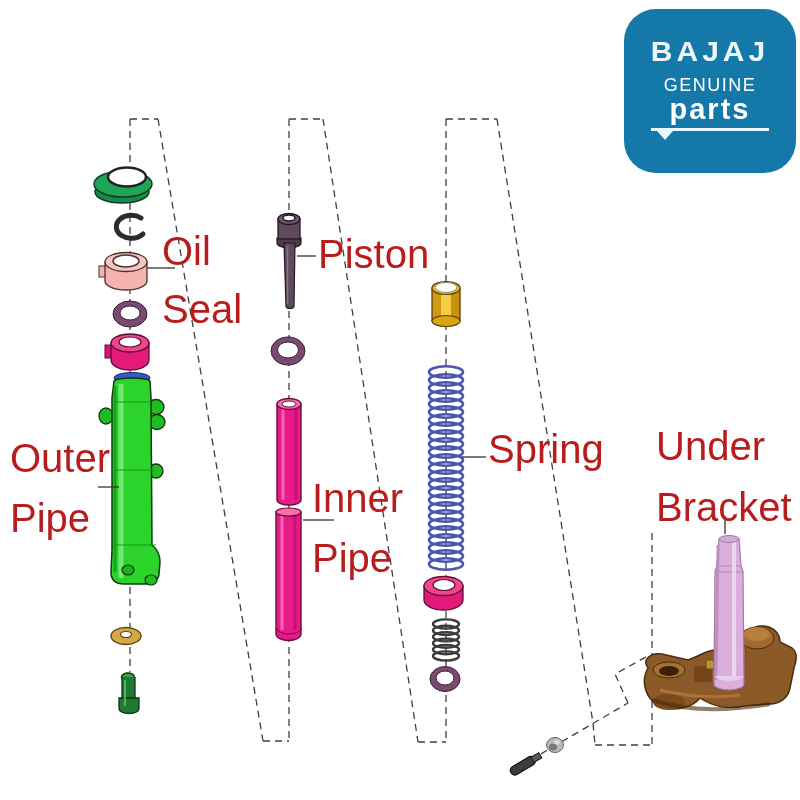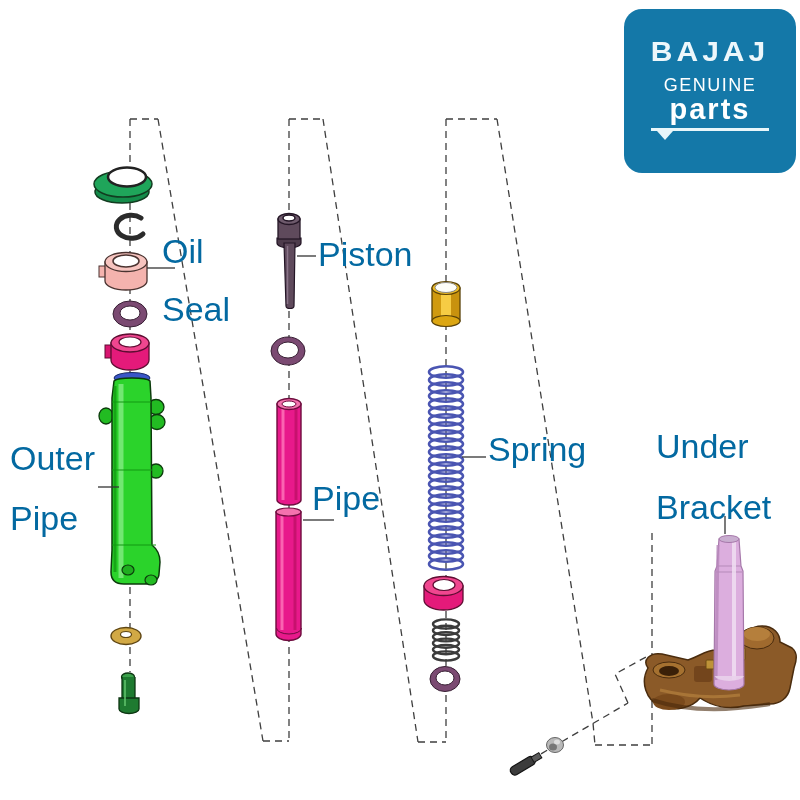--- a/index.html
+++ b/index.html
@@ -1,21 +1,21 @@
 <!DOCTYPE html>
 <html><head>
 <meta charset="utf-8">
 <style>
   html,body{margin:0;padding:0;width:800px;height:800px;background:#fff;overflow:hidden;}
   #stage{position:relative;width:800px;height:800px;background:#fff;font-family:"Liberation Sans",sans-serif;}
   svg{position:absolute;left:0;top:0;}
-  .lbl{position:absolute;color:#0369a1;font-size:34px;line-height:58px;font-family:"Liberation Sans",sans-serif;white-space:nowrap;}
+  .lbl{position:absolute;color:#b91c1c;font-size:40px;line-height:58px;font-family:"Liberation Sans",sans-serif;white-space:nowrap;}
   .lbl span{display:block;}
   #watermark{position:absolute;left:352px;top:383px;font-size:23px;font-weight:600;color:#b4c2d6;letter-spacing:1px;opacity:.9;}
-  #logo{position:absolute;left:624px;top:9px;width:172px;height:164px;background:#1478a8;border-radius:18px;text-align:center;box-sizing:border-box;padding-top:28px;}
+  #logo{position:absolute;left:624px;top:9px;width:172px;height:164px;background:#1478a8;border-radius:32px;text-align:center;box-sizing:border-box;padding-top:28px;}
   #logo .brand{color:#edf7fb;font-size:30px;font-weight:700;letter-spacing:4px;transform:scaleY(.92);line-height:1;}
   #logo .genuine{color:#ffffff;font-size:18px;letter-spacing:1.5px;margin-top:9px;line-height:1;}
   #logo .parts{color:#ffffff;font-size:29px;font-weight:700;letter-spacing:2px;line-height:1;margin-top:1px;text-align:center;}
   #logo .rule{position:relative;width:118px;margin:4px auto 0;border-top:3px solid #e8f6fa;}
   #logo .rule .arrow{position:absolute;left:6px;top:0;width:0;height:0;border-left:8px solid transparent;border-right:8px solid transparent;border-top:9px solid #e8f6fa;}
 </style>
 </head>
 <body>
 
 <div id="stage">
@@ -235,20 +235,21 @@
   <div class="lbl" style="left:318px;top:225px;">
     <span>Piston</span>
   </div>
 
   <div class="lbl" style="left:10px;top:428px;line-height:60px;">
     <span>Outer</span>
     <span>Pipe</span>
   </div>
 
   <div class="lbl" style="left:312px;top:468px;line-height:60px;">
+    <span>Inner</span>
     <span>Pipe</span>
   </div>
 
   <div class="lbl" style="left:656px;top:416px;line-height:61px;">
     <span>Under</span>
     <span>Bracket</span>
   </div>
 
   <div class="lbl" style="left:488px;top:420px;">
     <span>Spring</span>

